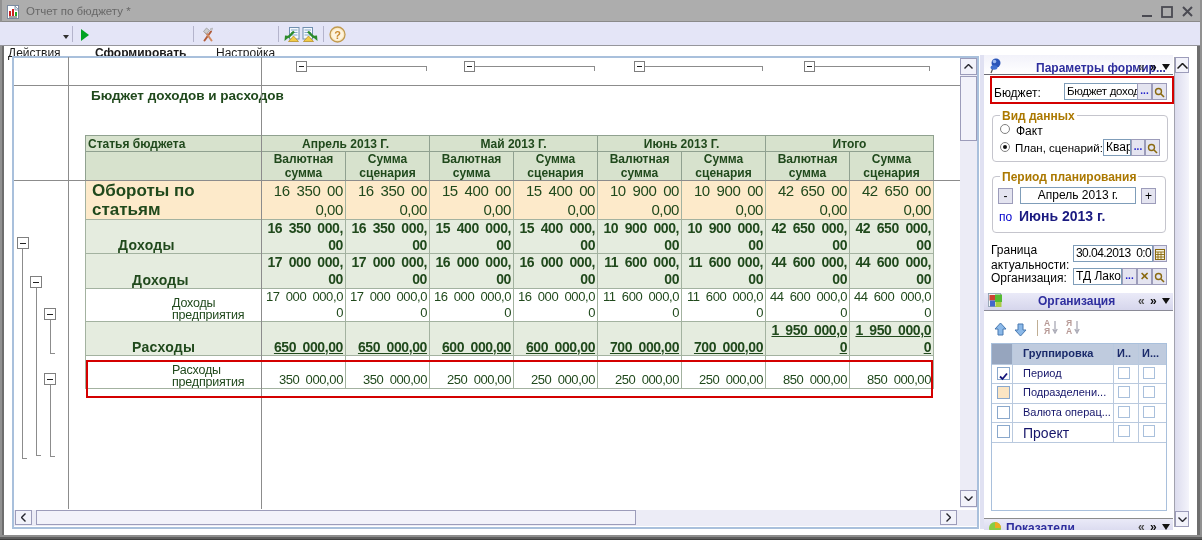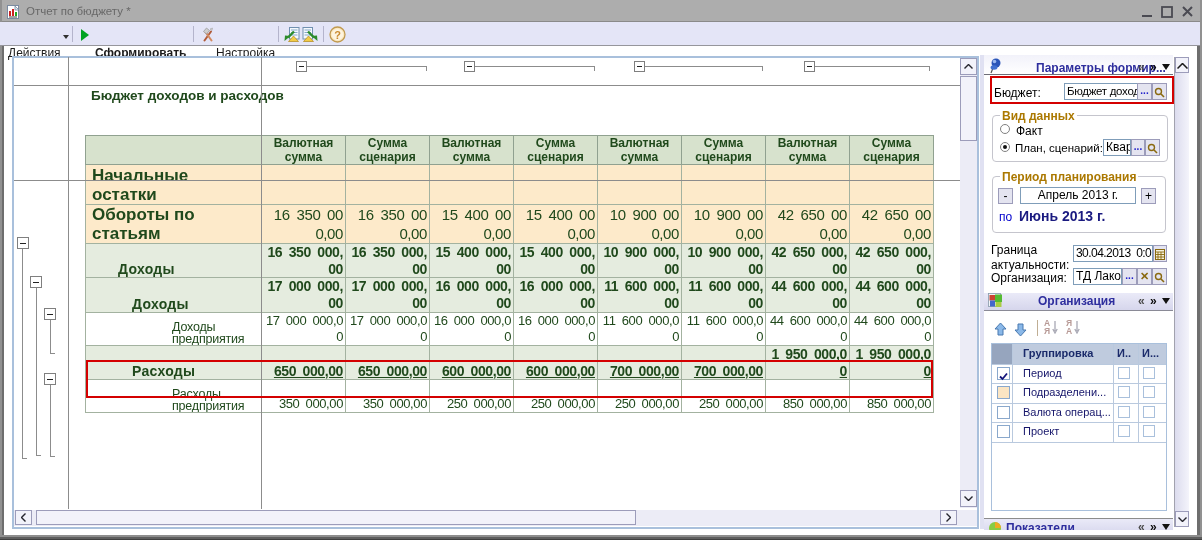--- a/index.html
+++ b/index.html
@@ -133,41 +133,37 @@
       <col style="width:84px">
       <col style="width:84px">
       <col style="width:84px">
       <col style="width:84px">
       <col style="width:84px">
       <col style="width:84px">
       <col style="width:84px">
       <col style="width:84px">
     </colgroup>
 <tbody>
+      <tr style="height:16px">
+        <td class="hd" style="text-align:left;font-weight:bold;">Статья бюджета</td>
+<td class="hd" colspan="2">Апрель 2013 Г.</td>
+        <td class="hd" colspan="2">Май 2013 Г.</td>
+<td class="hd" colspan="2">Июнь 2013 Г.</td>
+        <td class="hd" colspan="2">Итого</td>
+      </tr>
 <tr style="height:29px">
         <td class="hd"></td>
 <td class="hd">Валютная сумма</td>
         <td class="hd">Сумма сценария</td>
 <td class="hd">Валютная сумма</td>
         <td class="hd">Сумма сценария</td>
 <td class="hd">Валютная сумма</td>
         <td class="hd">Сумма сценария</td>
 <td class="hd">Валютная сумма</td>
         <td class="hd">Сумма сценария</td>
-      </tr>
-<tr style="height:40px">
-        <td class="pe big">Начальные<br>остатки</td>
-<td class="pe"></td>
-        <td class="pe"></td>
-        <td class="pe"></td>
-        <td class="pe"></td>
-        <td class="pe"></td>
-        <td class="pe"></td>
-        <td class="pe"></td>
-        <td class="pe"></td>
       </tr>
 <tr style="height:37px" class="r-ob">
         <td class="pe big">Обороты по<br>статьям</td>
 <td class="pe num">16 350 00<br>0,00</td>
         <td class="pe num">16 350 00<br>0,00</td>
 <td class="pe num">15 400 00<br>0,00</td>
         <td class="pe num">15 400 00<br>0,00</td>
 <td class="pe num">10 900 00<br>0,00</td>
         <td class="pe num">10 900 00<br>0,00</td>
 <td class="pe num">42 650 00<br>0,00</td>
@@ -425,21 +421,21 @@
 <div class="ab" style="left:997px;top:367px;width:13px;height:13px;border:1px solid #8aa8cc;background:#fff;">
 <svg width="11" height="11" viewBox="0 0 11 11">
       <path d="M2 5.5 L4.5 8 L9 2.5" stroke="#15157a" stroke-width="1.8" fill="none"></path>
     </svg></div>
 <div class="ab" style="left:1023px;top:367px;font-size:11px;color:#15156a;">Период</div>
 <div class="ab" style="left:997px;top:386px;width:13px;height:13px;border:1px solid #8aa8cc;background:#fbe5c3;"></div>
 <div class="ab" style="left:1023px;top:386px;font-size:11px;color:#15156a;">Подразделени...</div>
 <div class="ab" style="left:997px;top:406px;width:13px;height:13px;border:1px solid #8aa8cc;background:#fff;"></div>
 <div class="ab" style="left:1023px;top:406px;font-size:11px;color:#15156a;">Валюта операц...</div>
 <div class="ab" style="left:997px;top:425px;width:13px;height:13px;border:1px solid #8aa8cc;background:#fff;"></div>
-<div class="ab" style="left:1023px;top:425px;font-size:11px;color:#15156a;">Проект</div>
+<div class="ab" style="left:1023px;top:425px;font-size:14px;color:#15156a;">Проект</div>
 
 <div class="ab" style="left:1118px;top:367px;width:12px;height:12px;border:1px solid #a9c0dc;background:#fff;"></div>
 <div class="ab" style="left:1143px;top:367px;width:12px;height:12px;border:1px solid #a9c0dc;background:#fff;"></div>
 <div class="ab" style="left:1118px;top:386px;width:12px;height:12px;border:1px solid #a9c0dc;background:#fff;"></div>
 <div class="ab" style="left:1143px;top:386px;width:12px;height:12px;border:1px solid #a9c0dc;background:#fff;"></div>
 <div class="ab" style="left:1118px;top:406px;width:12px;height:12px;border:1px solid #a9c0dc;background:#fff;"></div>
 <div class="ab" style="left:1143px;top:406px;width:12px;height:12px;border:1px solid #a9c0dc;background:#fff;"></div>
 <div class="ab" style="left:1118px;top:425px;width:12px;height:12px;border:1px solid #a9c0dc;background:#fff;"></div>
 <div class="ab" style="left:1143px;top:425px;width:12px;height:12px;border:1px solid #a9c0dc;background:#fff;"></div>
 

